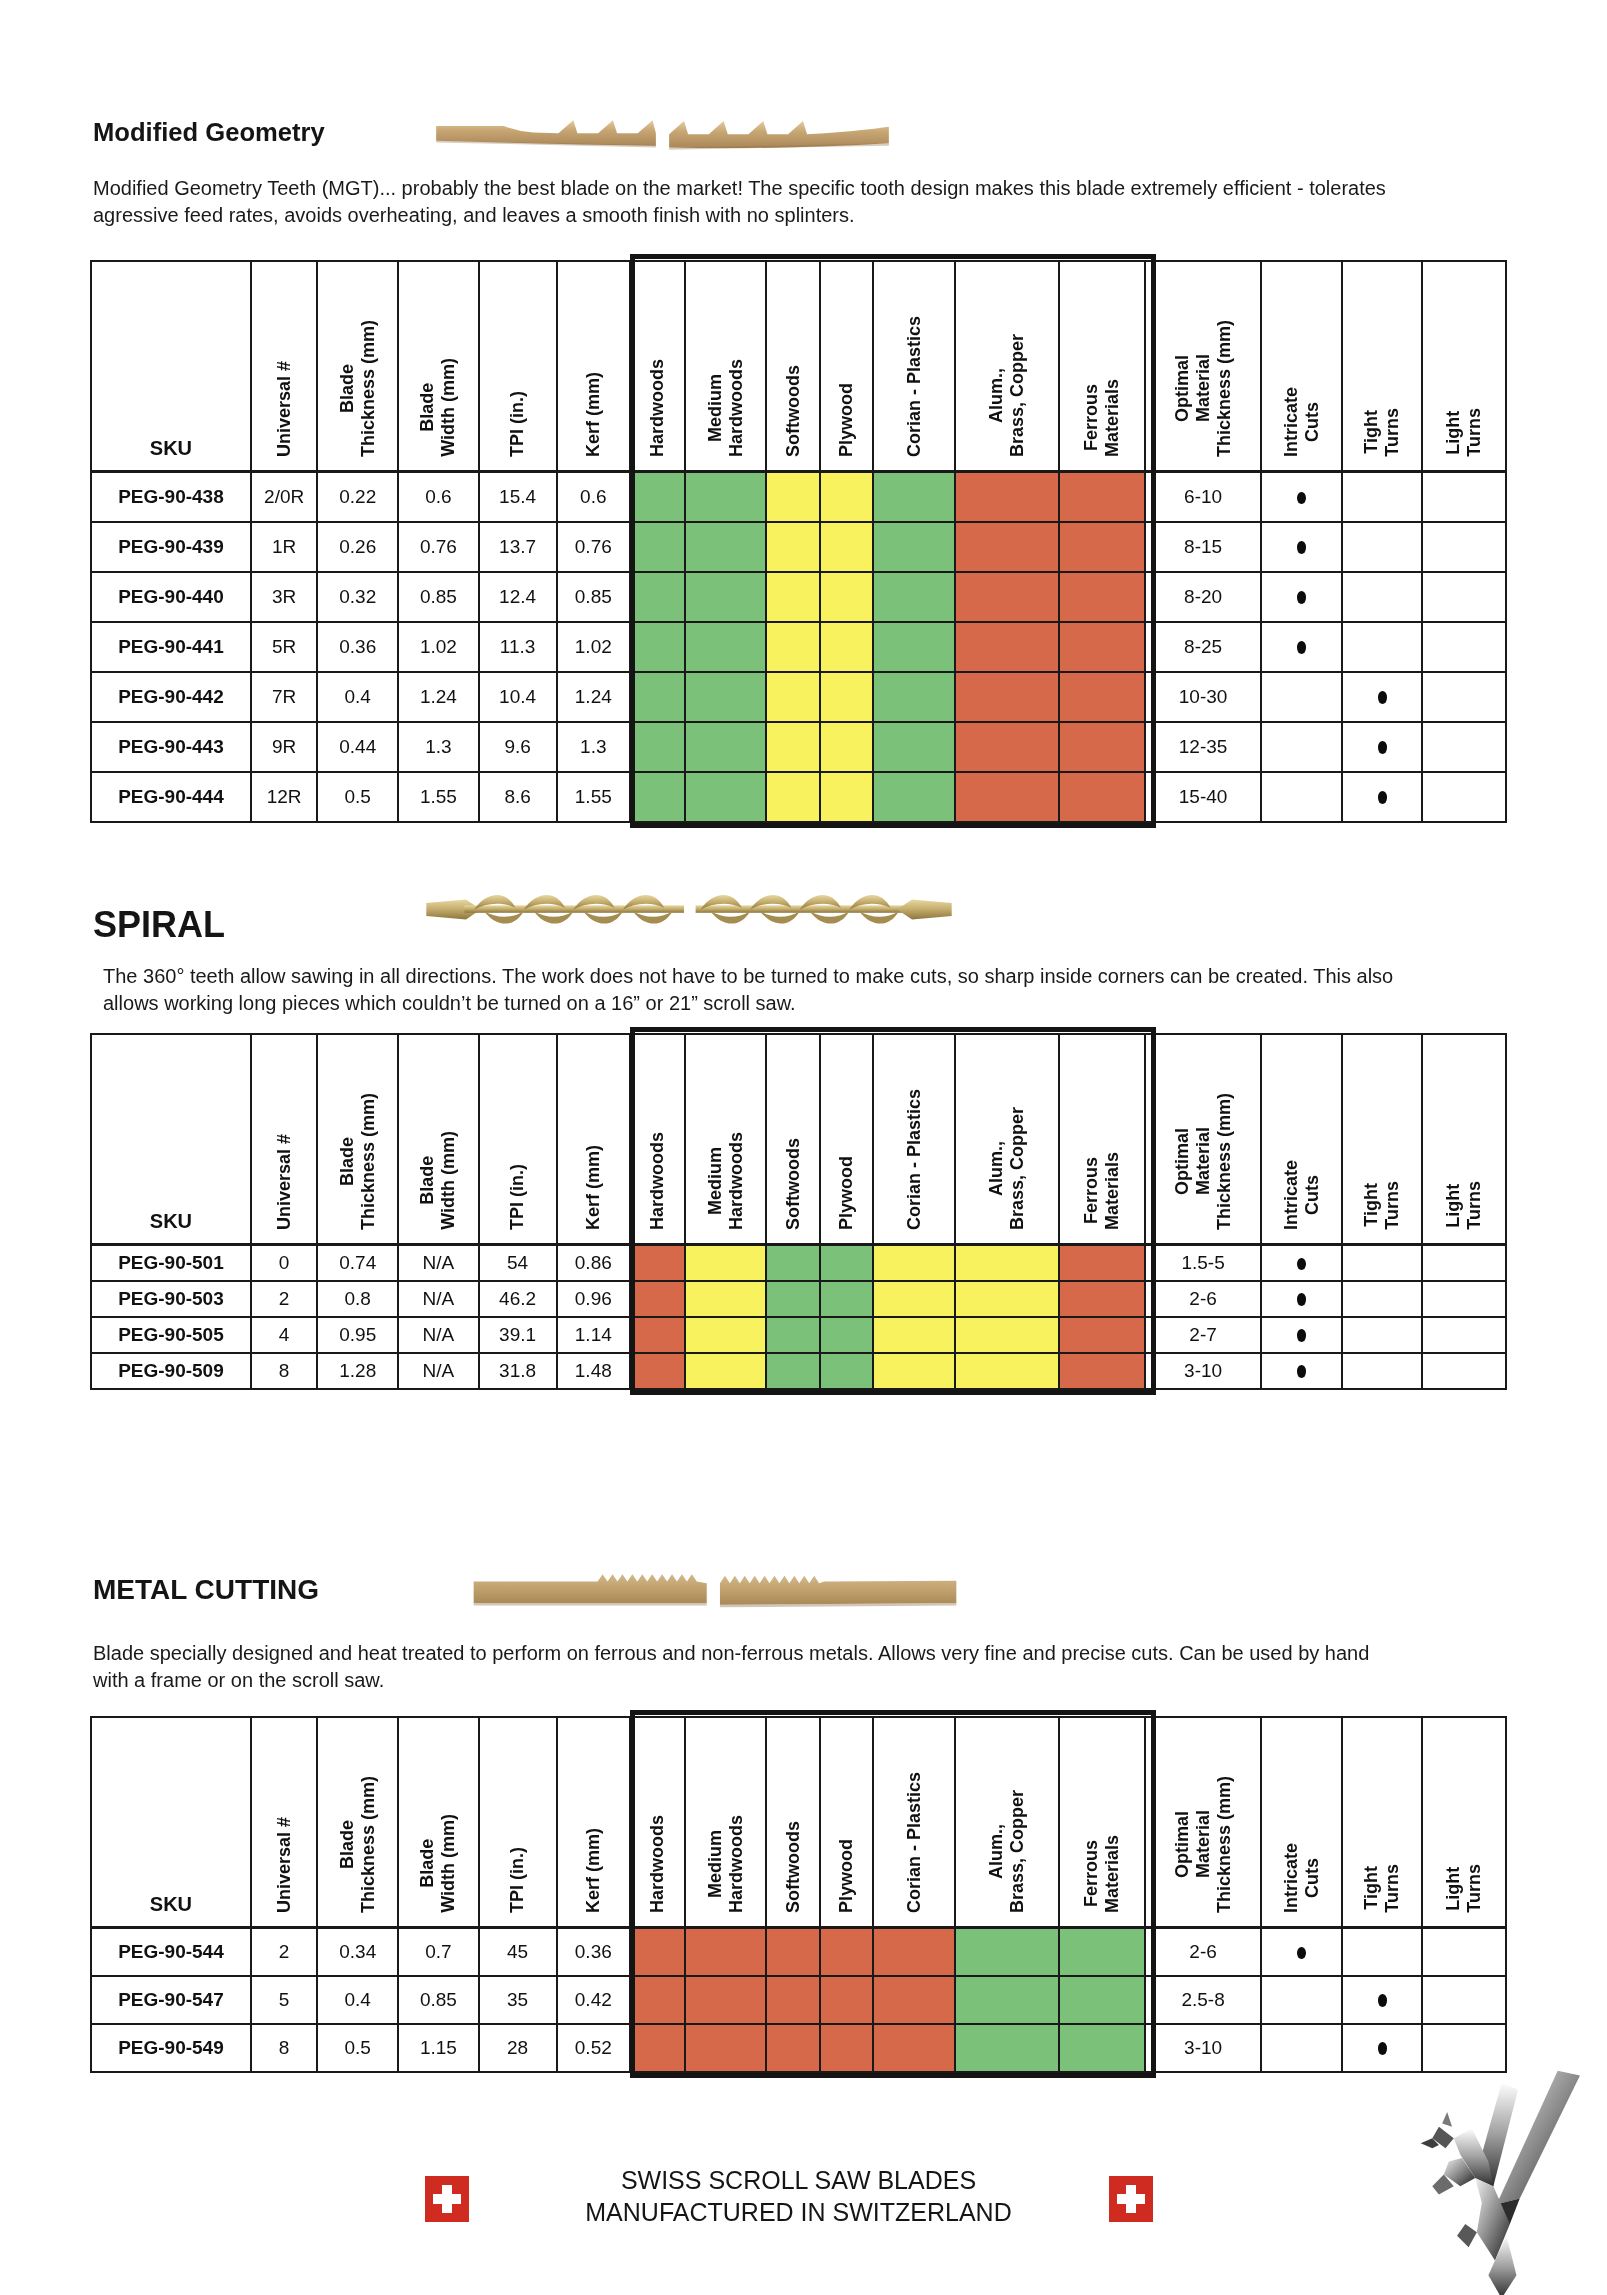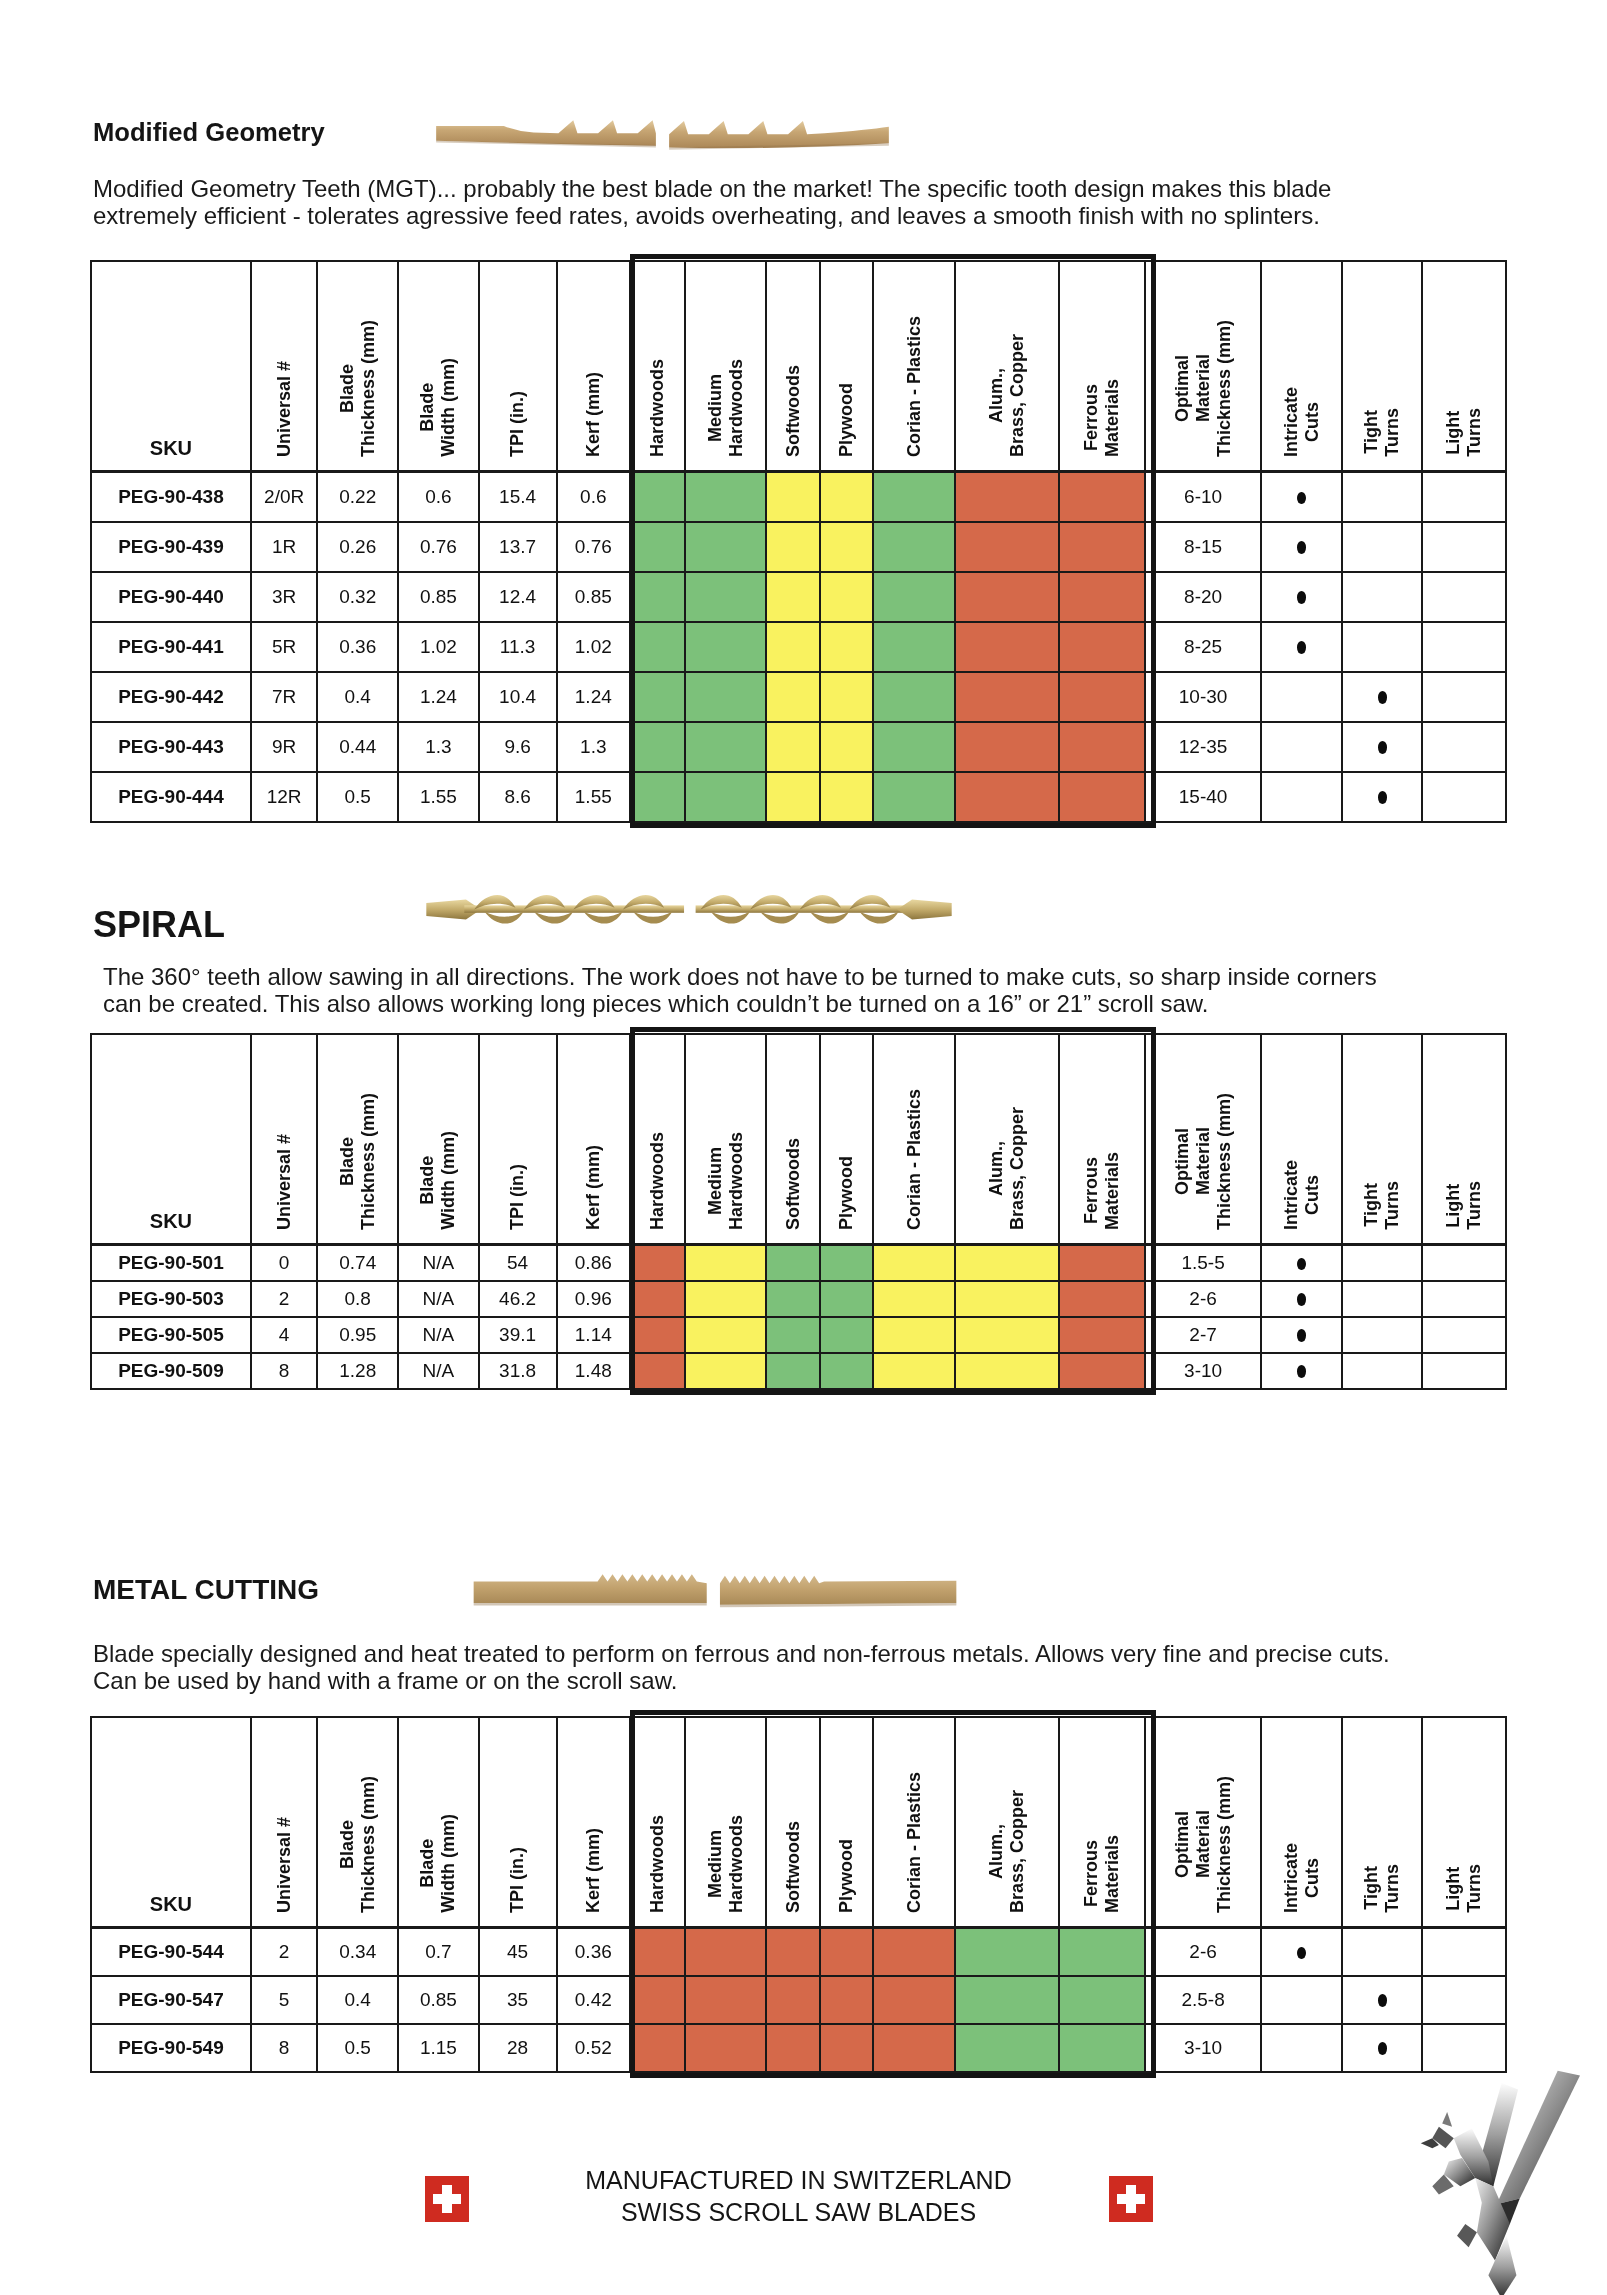--- a/index.html
+++ b/index.html
@@ -5,21 +5,21 @@
   html,body{margin:0;padding:0;}
   body{
     width:1607px;height:2295px;position:relative;background:#ffffff;
     font-family:"Liberation Sans","DejaVu Sans",sans-serif;color:#111;overflow:hidden;
   }
   .abs{position:absolute;}
   h2{margin:0;font-weight:bold;color:#151515;}
   #h-mgt{top:118px;left:93px;font-size:25.6px;}
   #h-spiral{top:904px;left:93px;font-size:36px;}
   #h-metal{top:1574px;left:93px;font-size:28px;}
-  .para{margin:0;font-size:24px;line-height:27px;width:1313px;color:#1a1a1a;}
+  .para{margin:0;font-size:20px;line-height:27px;width:1313px;color:#1a1a1a;}
   #p-mgt{top:175px;left:93px;}
   #p-spiral{top:963px;left:103px;}
   #p-metal{top:1640px;left:93px;}
   #blade-mgt{top:116px;left:436px;}
   #blade-spiral{top:882px;left:423px;}
   #blade-metal{top:1569px;left:472px;}
 
   .twrap{position:absolute;width:1417px;}
   #t-mgt{top:260px;left:90px;}
   #t-spiral{top:1033px;left:90px;}
@@ -558,22 +558,22 @@
           <td><span class="dot"></span></td>
           <td></td>
         </tr>
       </tbody>
   </table>
   <div class="mat-box"></div>
 </div>
 
 <div id="flag-left" class="flag" style="background: rgb(207, 43, 32);"></div>
 <div id="footer-text" class="abs">
+  <div>SWISS SCROLL SAW BLADES</div>
   <div>MANUFACTURED IN SWITZERLAND</div>
-  <div>SWISS SCROLL SAW BLADES</div>
 </div>
 <div id="flag-right" class="flag" style="background: rgb(207, 43, 32);"></div>
 
 <svg id="pegasus" class="abs" width="198" height="240" viewBox="0 0 240 290">
   <defs>
     <linearGradient id="pg1" x1="0" y1="0" x2="1" y2="1">
       <stop offset="0" stop-color="#f0f0f0"></stop>
         <stop offset="0.5" stop-color="#8c8c8c"></stop>
         <stop offset="1" stop-color="#1f1f1f"></stop>
     </linearGradient>

